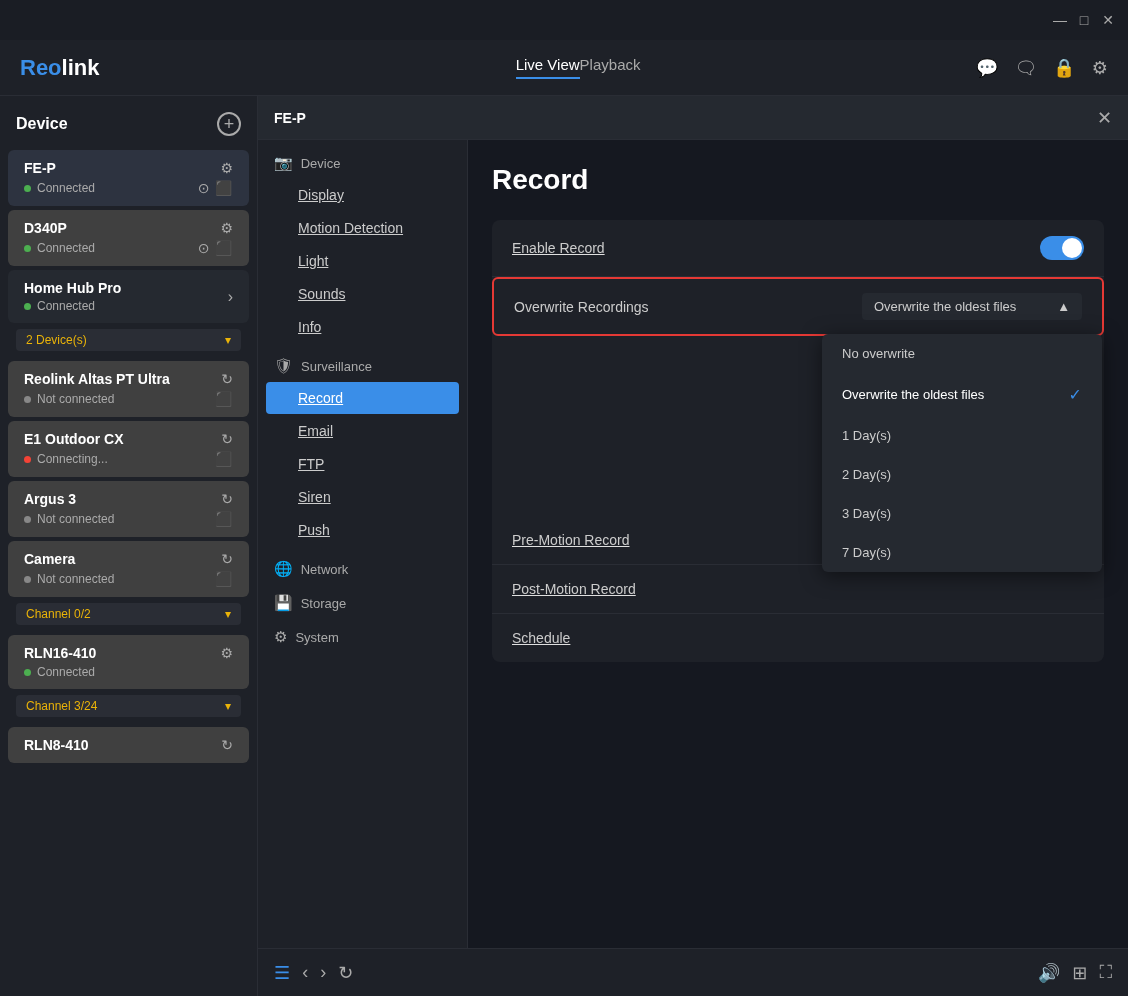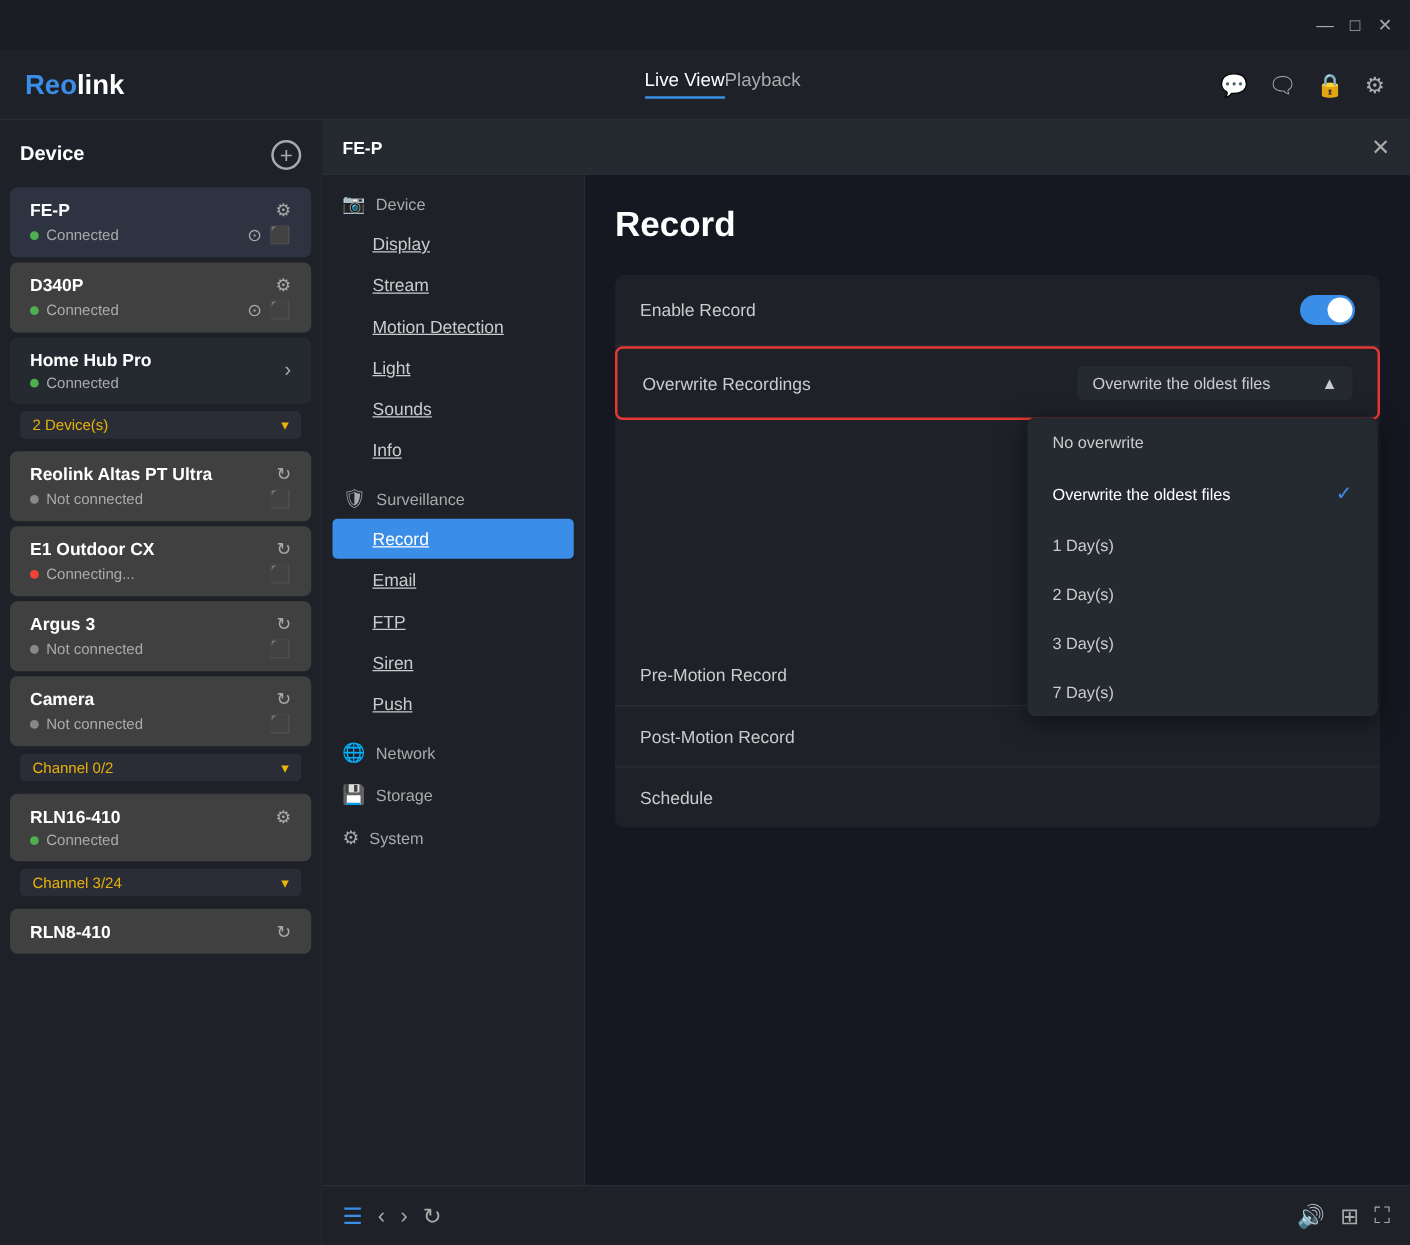--- a/index.html
+++ b/index.html
@@ -266,20 +266,21 @@
       overflow: visible;
       position: relative;
     }
 
     .setting-row {
       display: flex;
       align-items: center;
       justify-content: space-between;
       padding: 16px 20px;
       border-bottom: 1px solid #2a2d35;
+      text-decoration: underline;
     }
     .setting-row:last-child { border-bottom: none; }
     .setting-label { font-size: 14px; color: #ccc; }
 
     
     .toggle {
       width: 44px; height: 24px;
       background: #3a8ee8;
       border-radius: 12px;
       position: relative;
@@ -528,21 +529,20 @@
 
     <div class="panel">
 
       <div class="left-nav">
 
         <div class="left-nav-section">
           <span class="left-nav-section-icon">📷</span>
           <span>Device</span>
         </div>
         <div class="left-nav-item">Display</div>
-        <div class="left-nav-item">Stream</div>
         <div class="left-nav-item">Motion Detection</div>
         <div class="left-nav-item">Light</div>
         <div class="left-nav-item">Sounds</div>
         <div class="left-nav-item">Info</div>
 
         <div class="left-nav-section" style="margin-top:8px">
           <span class="left-nav-section-icon">🛡</span>
           <span>Surveillance</span>
         </div>
         <div class="left-nav-item active">Record</div>

